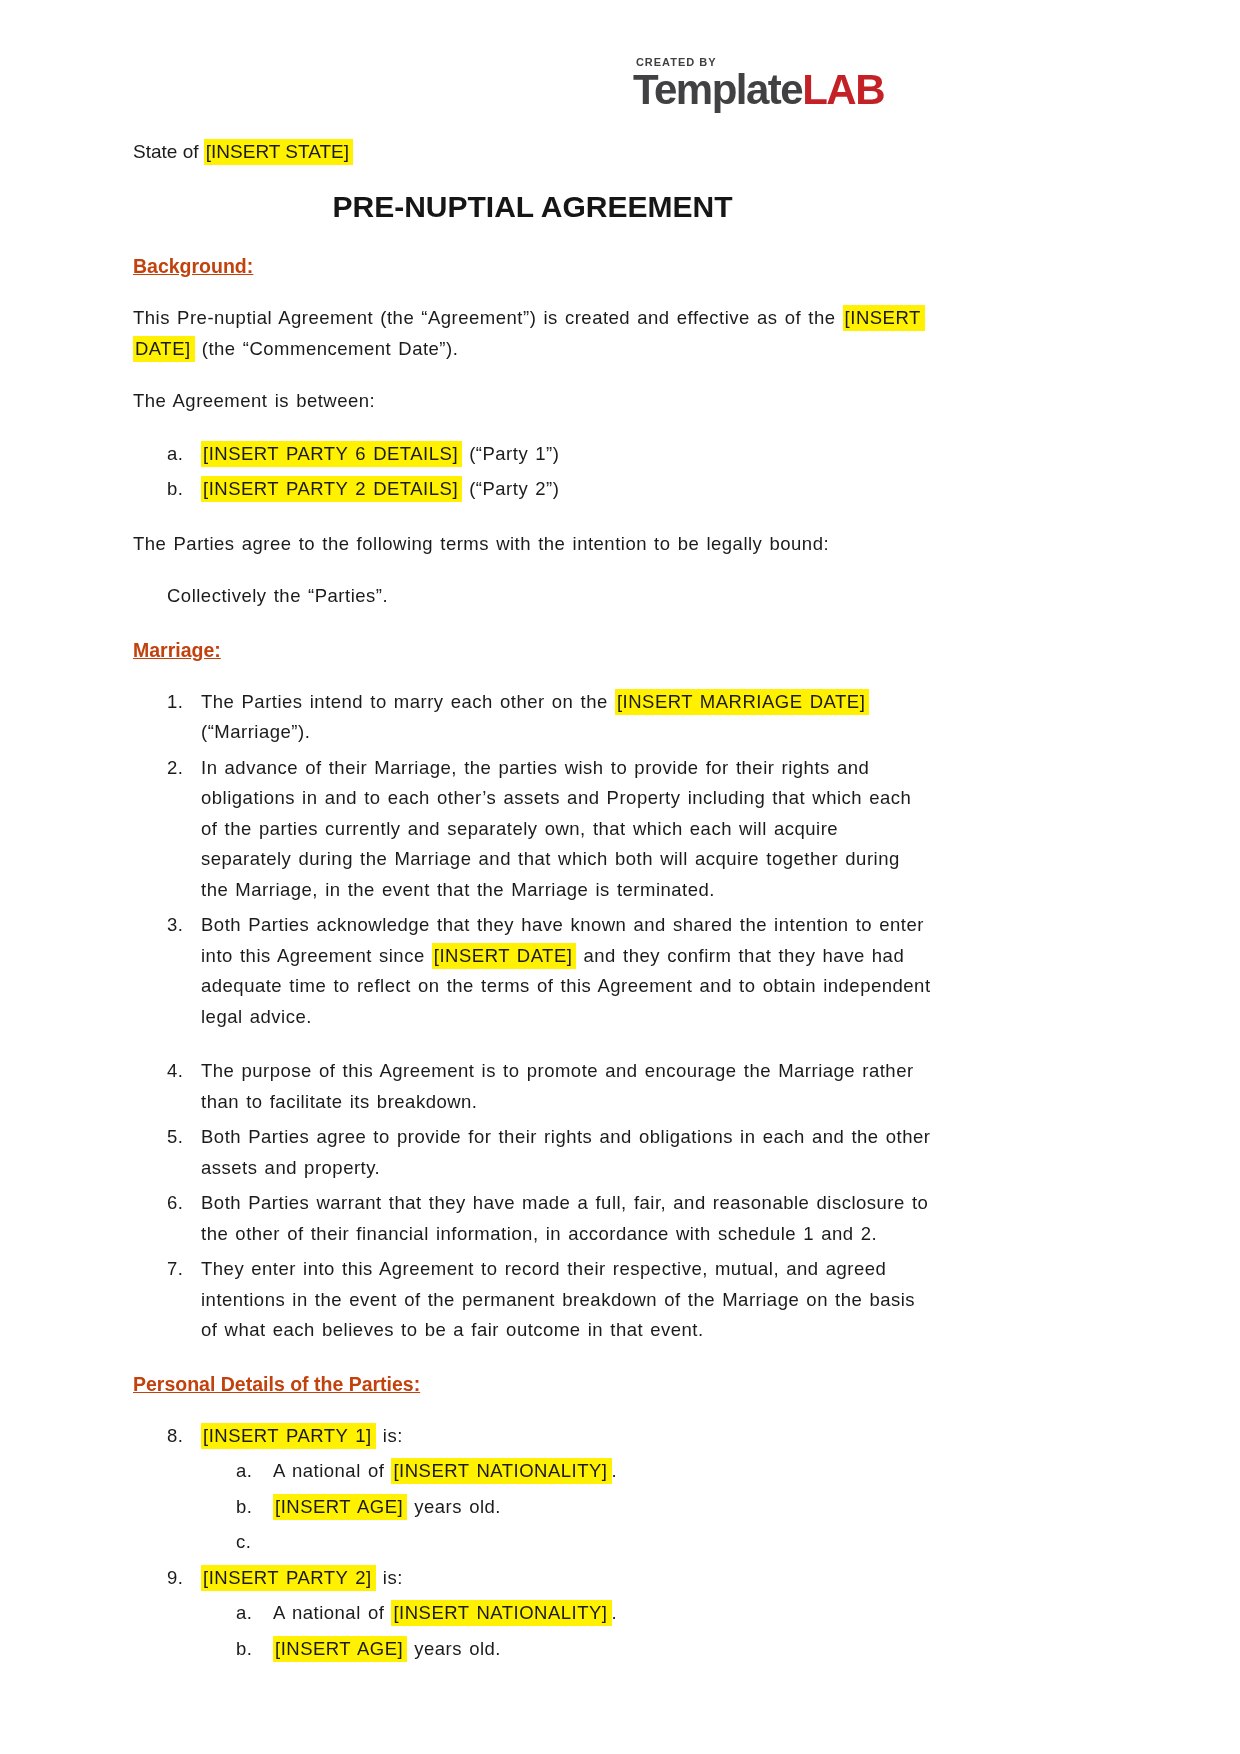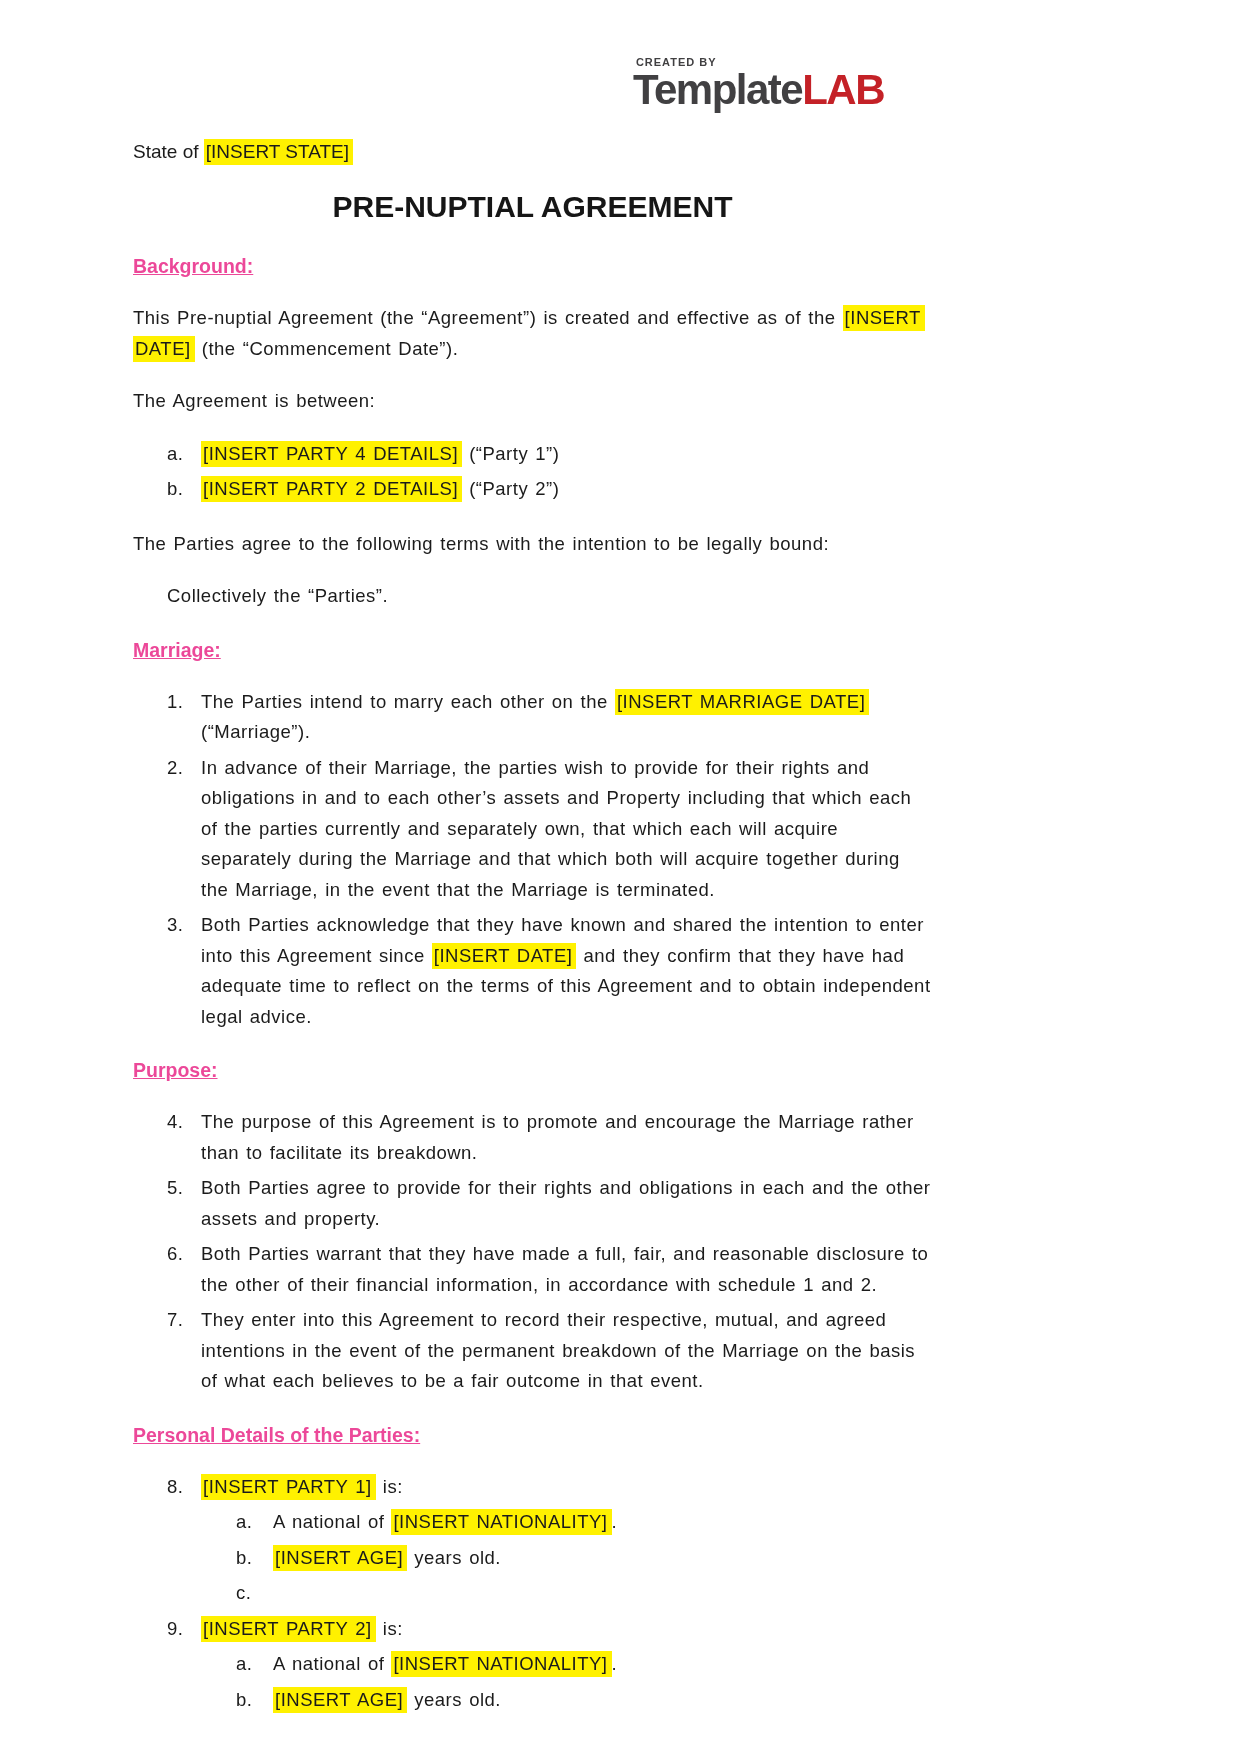--- a/index.html
+++ b/index.html
@@ -54,21 +54,21 @@
     font-weight: bold;
     line-height: 38px;
     color: #161616;
   }
   .heading {
     margin: 24px 0 22px 0;
     font-size: 19.5px;
     font-weight: bold;
     line-height: 29px;
     text-decoration: underline;
-    color: #ec4899;
+    color: #c2410c;
   }
   .body, .li {
     font-size: 18.5px;
     line-height: 30.5px;
     letter-spacing: 0.5px;
     word-spacing: 1.5px;
   }
   .body { margin: 16px 0 22px 0; }
   .indent-p { margin-left: 34px; }
 
@@ -103,21 +103,21 @@
 
   <h2 class="heading">Background:</h2>
 
   <p class="body"><span>This Pre-nuptial Agreement (the “Agreement”) is created and effective as of the </span><span class="hl">[INSERT DATE]</span><span> (the “Commencement Date”).</span></p>
 
   <p class="body">The Agreement is between:</p>
 
   <div class="list">
     <div class="li">
       <span class="marker">a.</span>
-      <span class="txt"><span class="hl">[INSERT PARTY 4 DETAILS]</span><span> (“Party 1”)</span></span>
+      <span class="txt"><span class="hl">[INSERT PARTY 6 DETAILS]</span><span> (“Party 1”)</span></span>
     </div>
     <div class="li">
       <span class="marker">b.</span>
       <span class="txt"><span class="hl">[INSERT PARTY 2 DETAILS]</span><span> (“Party 2”)</span></span>
     </div>
   </div>
 
   <p class="body">The Parties agree to the following terms with the intention to be legally bound:</p>
 
   <p class="body indent-p">Collectively the “Parties”.</p>
@@ -132,21 +132,20 @@
     <div class="li">
       <span class="marker">2.</span>
       <span class="txt">In advance of their Marriage, the parties wish to provide for their rights and obligations in and to each other’s assets and Property including that which each of the parties currently and separately own, that which each will acquire separately during the Marriage and that which both will acquire together during the Marriage, in the event that the Marriage is terminated.</span>
     </div>
     <div class="li">
       <span class="marker">3.</span>
       <span class="txt"><span>Both Parties acknowledge that they have known and shared the intention to enter into this Agreement since </span><span class="hl">[INSERT DATE]</span><span> and they confirm that they have had adequate time to reflect on the terms of this Agreement and to obtain independent legal advice.</span></span>
     </div>
   </div>
 
-  <h2 class="heading">Purpose:</h2>
 
   <div class="list">
     <div class="li">
       <span class="marker">4.</span>
       <span class="txt">The purpose of this Agreement is to promote and encourage the Marriage rather than to facilitate its breakdown.</span>
     </div>
     <div class="li">
       <span class="marker">5.</span>
       <span class="txt">Both Parties agree to provide for their rights and obligations in each and the other assets and property.</span>
     </div>

